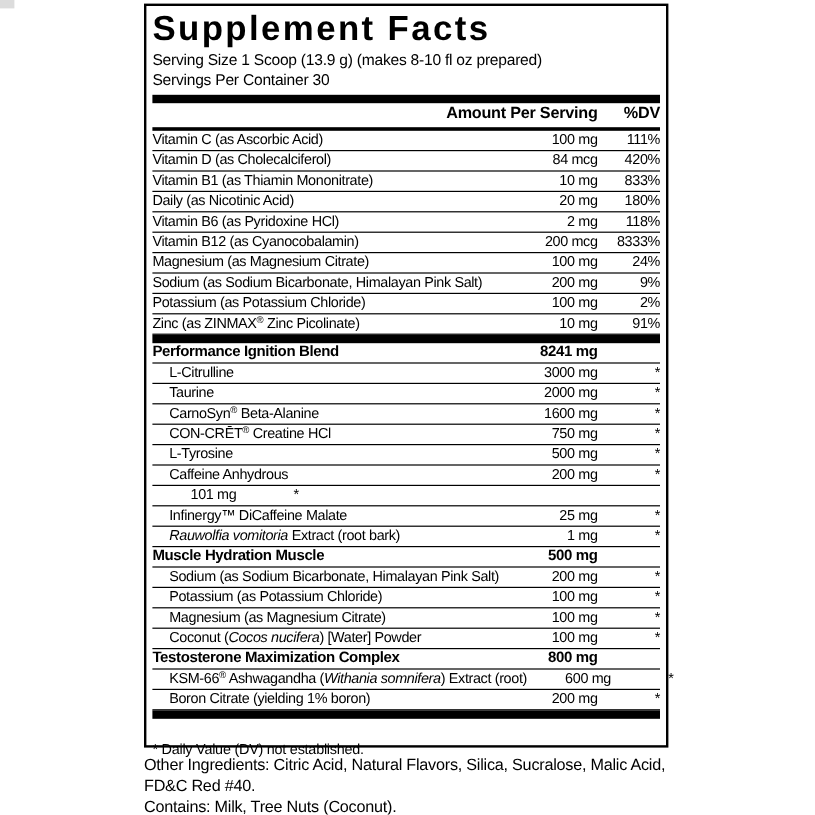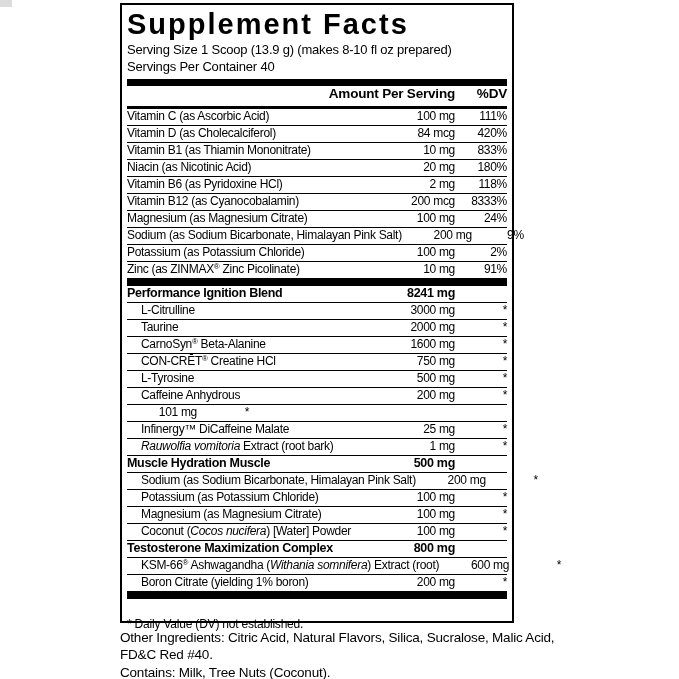--- a/index.html
+++ b/index.html
@@ -1,19 +1,19 @@
 <!DOCTYPE html>
 <html><head>
 <meta charset="utf-8">
 <style>
   html,body{margin:0;padding:0;background:#ffffff;}
   .page{position:relative;width:679px;height:679px;background:#ffffff;overflow:hidden;
         font-family:"Liberation Sans","DejaVu Sans",sans-serif;color:#000;}
   .artifact{position:absolute;left:0;top:0;width:12px;height:7px;background:#dcdcdc;}
-  .facts-box{position:absolute;left:120px;top:3px;width:394px;height:620px;
+  .facts-box{position:absolute;left:120px;top:3px;width:437px;height:620px;
              border:2px solid #000;box-sizing:border-box;background:#fff;padding:3px 5px 0 5px;}
   .title{font-size:29px;font-weight:bold;letter-spacing:2px;line-height:33px;white-space:nowrap;}
   .serv{font-size:13px;line-height:17px;letter-spacing:-0.2px;white-space:nowrap;}
   .bar{height:7px;background:#000;}
   .bar.first{margin-top:4px;}
   .cols-row{display:flex;justify-content:flex-end;align-items:flex-start;
             font-weight:bold;font-size:13.5px;height:20px;border-bottom:3px solid #000;
             letter-spacing:-0.2px;}
   .cols-row .dvh{width:52px;text-align:right;}
   .row{display:flex;align-items:center;border-bottom:1px solid #000;
@@ -33,21 +33,21 @@
 </style>
 </head>
 <body>
 
 <div class="page">
   <div class="artifact"></div>
 
   <div class="facts-box">
     <div class="title">Supplement Facts</div>
     <div class="serv">Serving Size 1 Scoop (13.9 g) (makes 8-10 fl oz prepared)</div>
-    <div class="serv">Servings Per Container 40</div>
+    <div class="serv">Servings Per Container 30</div>
 
     <div class="bar first"></div>
 
     <div class="cols-row">
       <span>Amount Per Serving</span>
       <span class="dvh">%DV</span>
     </div>
 
     <div id="vitamin-rows">
         <div class="row">
@@ -59,21 +59,21 @@
           <span class="name">Vitamin D (as Cholecalciferol)</span>
           <span class="amt">84 mcg</span>
           <span class="dv">420%</span>
         </div>
         <div class="row">
           <span class="name">Vitamin B1 (as Thiamin Mononitrate)</span>
           <span class="amt">10 mg</span>
           <span class="dv">833%</span>
         </div>
         <div class="row">
-          <span class="name">Niacin (as Nicotinic Acid)</span>
+          <span class="name">Daily (as Nicotinic Acid)</span>
           <span class="amt">20 mg</span>
           <span class="dv">180%</span>
         </div>
         <div class="row">
           <span class="name">Vitamin B6 (as Pyridoxine HCl)</span>
           <span class="amt">2 mg</span>
           <span class="dv">118%</span>
         </div>
         <div class="row">
           <span class="name">Vitamin B12 (as Cyanocobalamin)</span>

